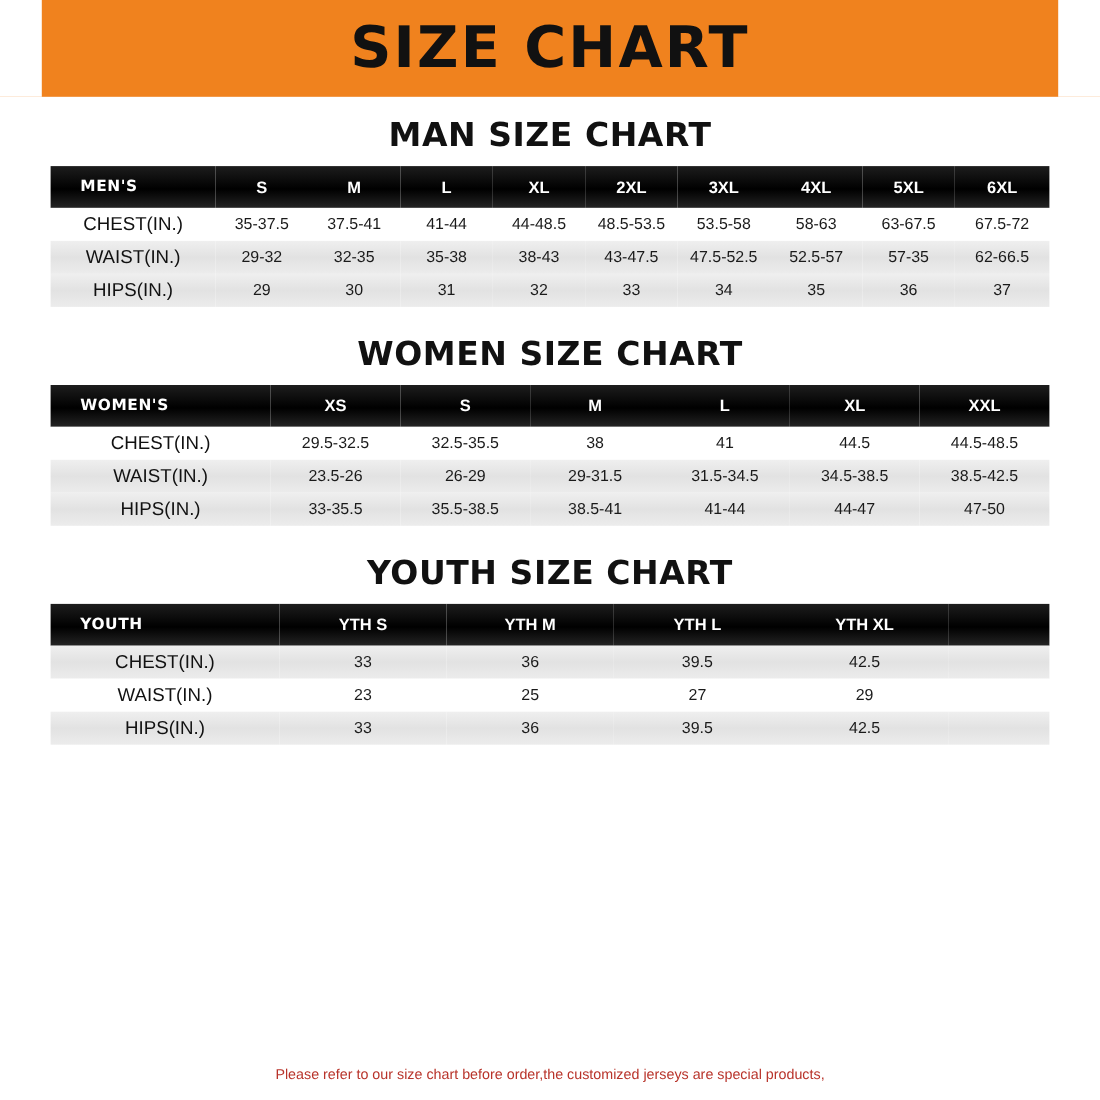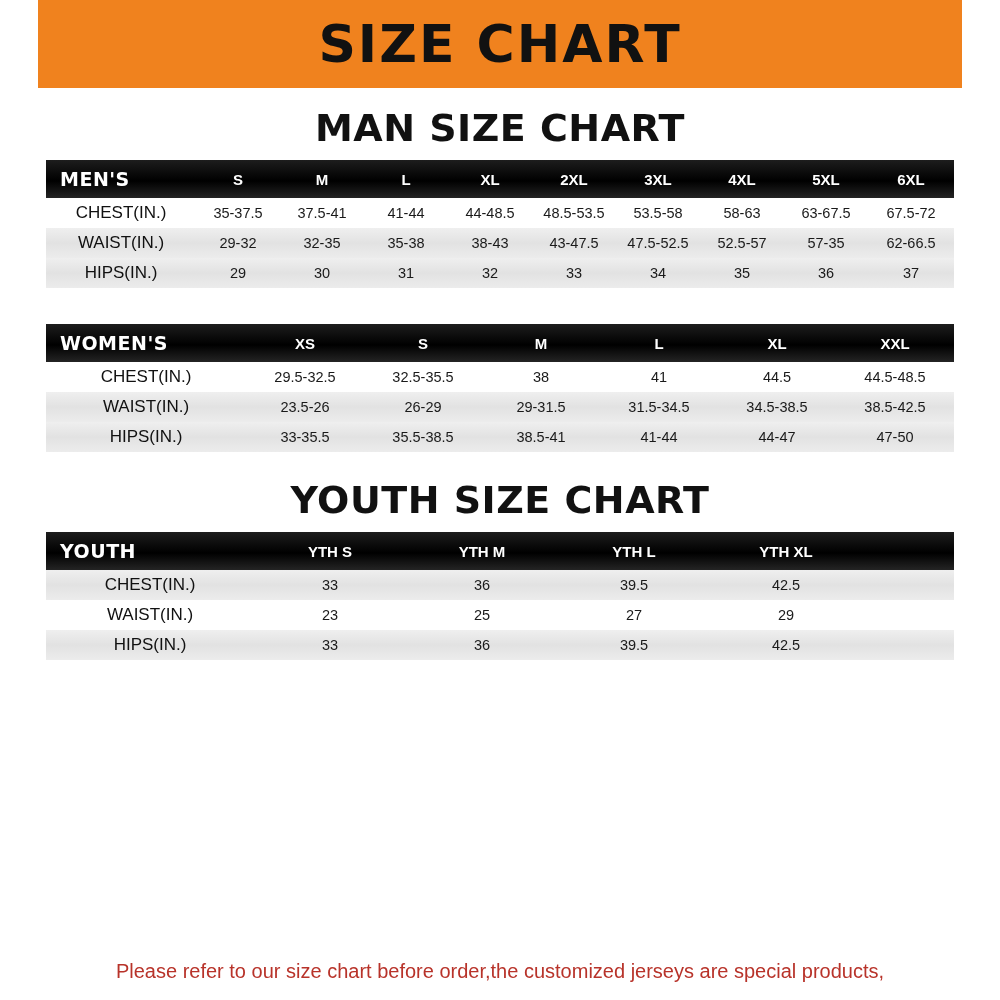--- a/index.html
+++ b/index.html
@@ -50,21 +50,21 @@
 
   
   .section {
     margin: 0 auto;
     width: 908px;
   }
   .section-title {
     text-align: center;
     font-family: "DejaVu Sans", sans-serif;
     font-weight: bold;
-    font-size: 38px;
+    font-size: 30px;
     color: #111111;
     letter-spacing: 0.5px;
   }
   .tbl {
     width: 908px;
     border-collapse: collapse;
     table-layout: fixed;
   }
   .tbl th, .tbl td {
     font-size: 14.5px;
@@ -77,23 +77,23 @@
   }
   .tbl thead th {
     background: #111111;
     color: #ffffff;
     font-weight: bold;
     height: 38px;
     font-size: 15px;
   }
   .tbl thead th.corner {
     text-align: left;
-    padding-left: 14px;
+    padding-left: 27px;
     font-family: "DejaVu Sans", sans-serif;
-    font-size: 19px;
+    font-size: 14px;
     letter-spacing: 0.5px;
   }
   .tbl tbody tr.odd td {
     background: #ffffff;
   }
   .tbl tbody tr.even td {
     background: #e9e9e9;
   }
   .tbl tbody td.rowhead {
     text-align: center;
@@ -109,21 +109,21 @@
   }
 
   
   .note {
     position: absolute;
     left: 0;
     right: 0;
     bottom: 14px;
     text-align: center;
     color: #b8332a;
-    font-size: 20px;
+    font-size: 13px;
     line-height: 1.5;
     padding: 0 18px;
     font-family: "Liberation Sans", sans-serif;
   }
   .note div { white-space: nowrap; }
 
   .sp-18 { height: 18px; }
   .sp-10 { height: 10px; }
   .sp-26 { height: 26px; }
 </style>
@@ -207,20 +207,21 @@
           <td>36</td>
           <td>37</td>
         </tr>
       </tbody>
     </table>
   </div>
 
   <div class="sp-26"></div>
 
   <div class="section">
+    <div class="section-title">WOMEN SIZE CHART</div>
     <div class="sp-10"></div>
     <table class="tbl">
       <colgroup>
         <col style="width:200px">
         <col style="width:118px">
           <col style="width:118px">
           <col style="width:118px">
         <col style="width:118px">
           <col style="width:118px">
           <col style="width:118px">

